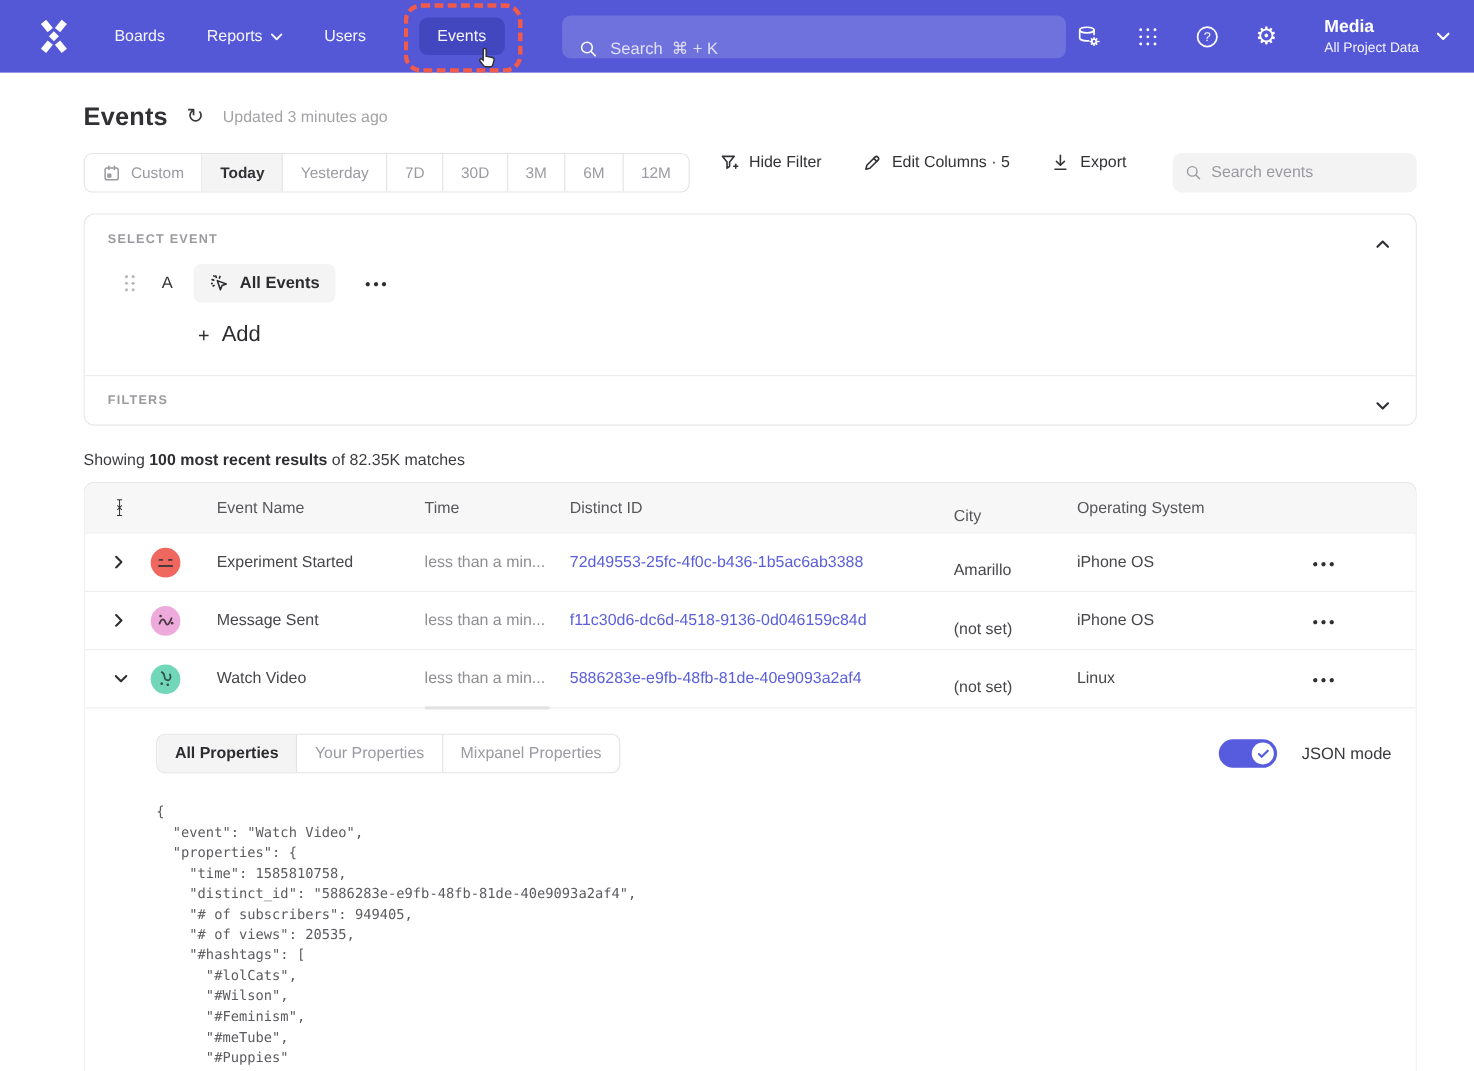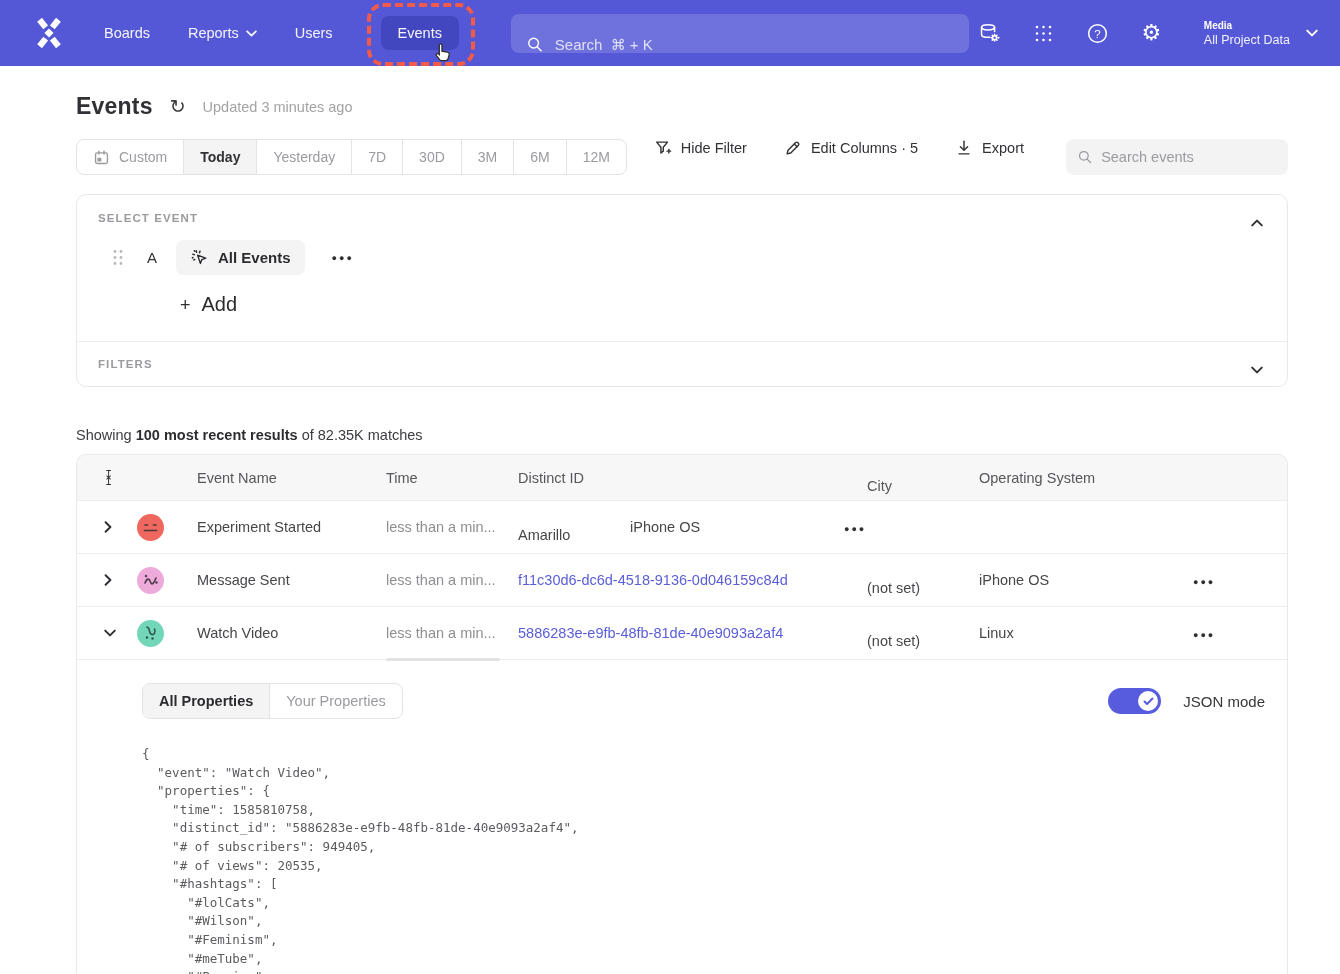--- a/index.html
+++ b/index.html
@@ -19,21 +19,21 @@
   .cursor-hand { position:absolute; right:4px; bottom:-14px; width:23px; height:23px; }
   .nav-search { margin-left:52px; width:458px; height:39px; background:rgba(255,255,255,.16);
     border-radius:8px; display:flex; align-items:flex-end; padding:0 16px; gap:12px; }
   .nav-search input { background:transparent; border:none; outline:none; color:#fff; font-size:15px; width:100%;
     font-family:inherit; }
   .nav-search input::placeholder { color:rgba(255,255,255,.78); }
   .nav-right { margin-left:auto; display:flex; align-items:center; gap:31px; }
   .nav-icon { width:23px; height:23px; display:flex; align-items:center; justify-content:center; color:#fff; cursor:pointer; }
   .gear-glyph { font-size:22px; line-height:1; color:#fff; }
   .project { margin-left:10px; display:flex; align-items:center; gap:16px; cursor:pointer; }
-  .project-name { color:#fff; font-size:10px; font-weight:bold; }
+  .project-name { color:#fff; font-size:16px; font-weight:bold; }
   .project-scope { color:rgba(255,255,255,.92); font-size:12.5px; margin-top:2px; }
 
   
   .main { padding:0 52px 0 76px; }
   .title-row { margin-top:27px; display:flex; align-items:center; gap:17px; }
   .page-title { font-size:23px; font-weight:bold; color:#313135; letter-spacing:.2px; }
   .refresh { font-size:19px; color:#3a3a3e; cursor:pointer; line-height:1; }
   .updated { color:#a3a3a6; font-size:14.5px; }
 
   .controls-row { margin-top:19px; display:flex; align-items:center; }
@@ -61,21 +61,21 @@
   .event-chip { background:#f4f4f5; border-radius:7px; padding:8px 14px; display:flex; align-items:center; gap:9px; cursor:pointer; }
   .event-chip-label { font-size:15px; font-weight:bold; color:#2c2c30; }
   .more-dots { margin-left:27px; font-size:9px; letter-spacing:2px; color:#2f2f33; cursor:pointer; }
   .add-row { margin:18px 0 8px 82px; display:flex; align-items:center; gap:11px; cursor:pointer; }
   .plus { font-size:18px; color:#2f2f33; line-height:1; }
   .add-label { font-size:20px; color:#2c2c30; }
   .divider { border-top:1px solid #ececee; }
   .filters-sec { padding:16px 21px; position:relative; }
 
   
-  .results-line { margin-top:40px; font-size:14.5px; color:#3c3c40; }
+  .results-line { margin-top:24px; font-size:14.5px; color:#3c3c40; }
   .results-line b { color:#2e2e32; }
 
   
   .table-card { border:1px solid #e8e8ea; border-bottom:none; border-radius:10px 10px 0 0; margin-top:11px; overflow:hidden; }
   .thead { background:#f7f7f8; display:flex; align-items:center; height:45px; font-size:14.5px; color:#57575b; }
   .trow { display:flex; align-items:center; height:53px; border-top:1px solid #ededef; font-size:14.5px; }
   .c-expand { width:56px; padding-left:27px; flex:none; display:flex; align-items:center; }
   .c-avatar { width:64px; flex:none; display:flex; align-items:center; padding-left:4px; }
   .c-name { width:189px; flex:none; color:#47474b; }
   .c-time { width:132px; flex:none; color:#8f8f93; }
@@ -345,20 +345,21 @@
               <g stroke="#473b3b" stroke-width="1.7" stroke-linecap="round">
           <line x1="8" y1="11" x2="10.5" y2="11"></line>
                 <line x1="16.5" y1="11" x2="19" y2="11"></line>
                 <line x1="7.5" y1="16.5" x2="19.5" y2="16.5"></line>
               </g>
             </svg>
       </div>
         </div>
       <div class="c-name">Experiment Started</div>
       <div class="c-time">less than a min...</div>
+      <div class="c-id"><a>72d49553-25fc-4f0c-b436-1b5ac6ab3388</a></div>
       <div class="c-city">Amarillo</div>
       <div class="c-os">iPhone OS</div>
       <div class="c-actions"><span class="row-dots">●●●</span></div>
     </div>
 
     <div class="trow">
       <div class="c-expand">
           <span class="row-chev">
         <svg class="line" width="8" height="12" viewBox="0 0 6 10">
               <polyline points="1,1 5,5 1,9"></polyline>
@@ -414,20 +415,21 @@
       <div class="c-os">Linux</div>
       <div class="c-actions"><span class="row-dots">●●●</span></div>
     </div>
 
     <div class="detail">
       <div class="col-scroll"></div>
       <div class="detail-head">
         <div class="tabs">
           <div class="tab sel">All Properties</div>
           <div class="tab">Your Properties</div>
+          <div class="tab">Mixpanel Properties</div>
         </div>
         <div class="json-mode">
           <div class="toggle">
             <div class="knob">
               <svg class="line" width="11" height="9" viewBox="0 0 11 9" style="color:#575cdf;stroke-width:2">
                   <polyline points="1.5,4.5 4,7 9.5,1.5"></polyline>
                 </svg>
             </div>
           </div>
           <span class="json-mode-label">JSON mode</span>

